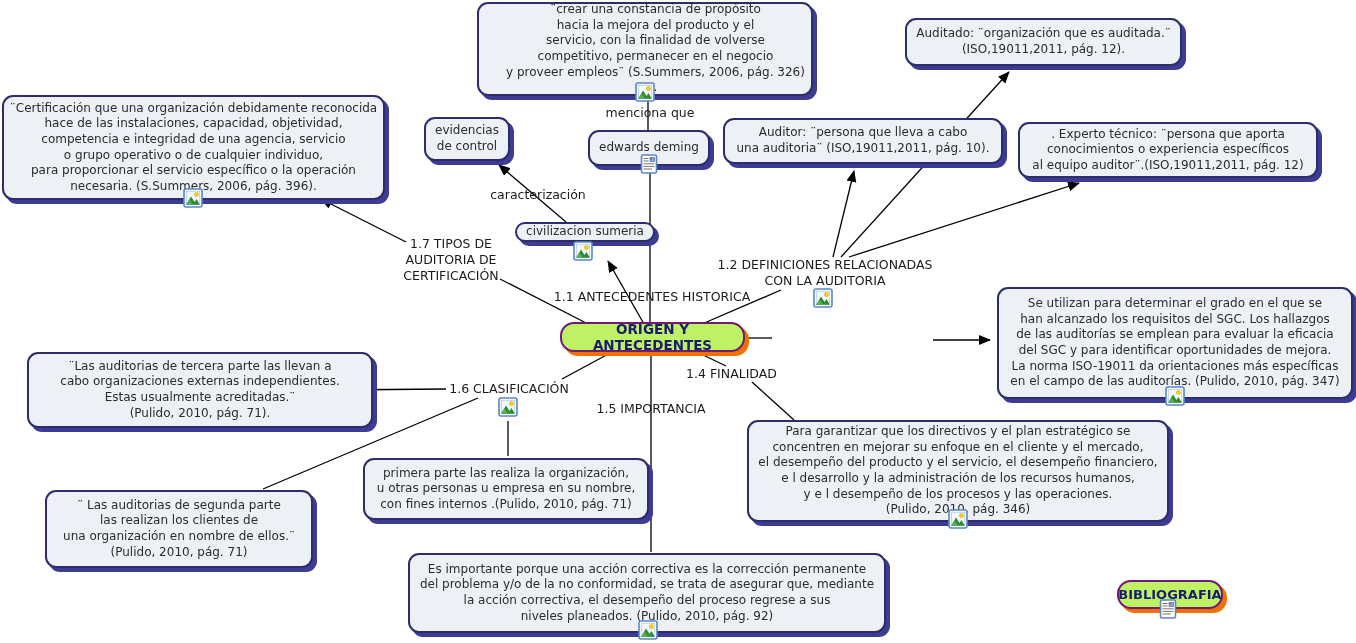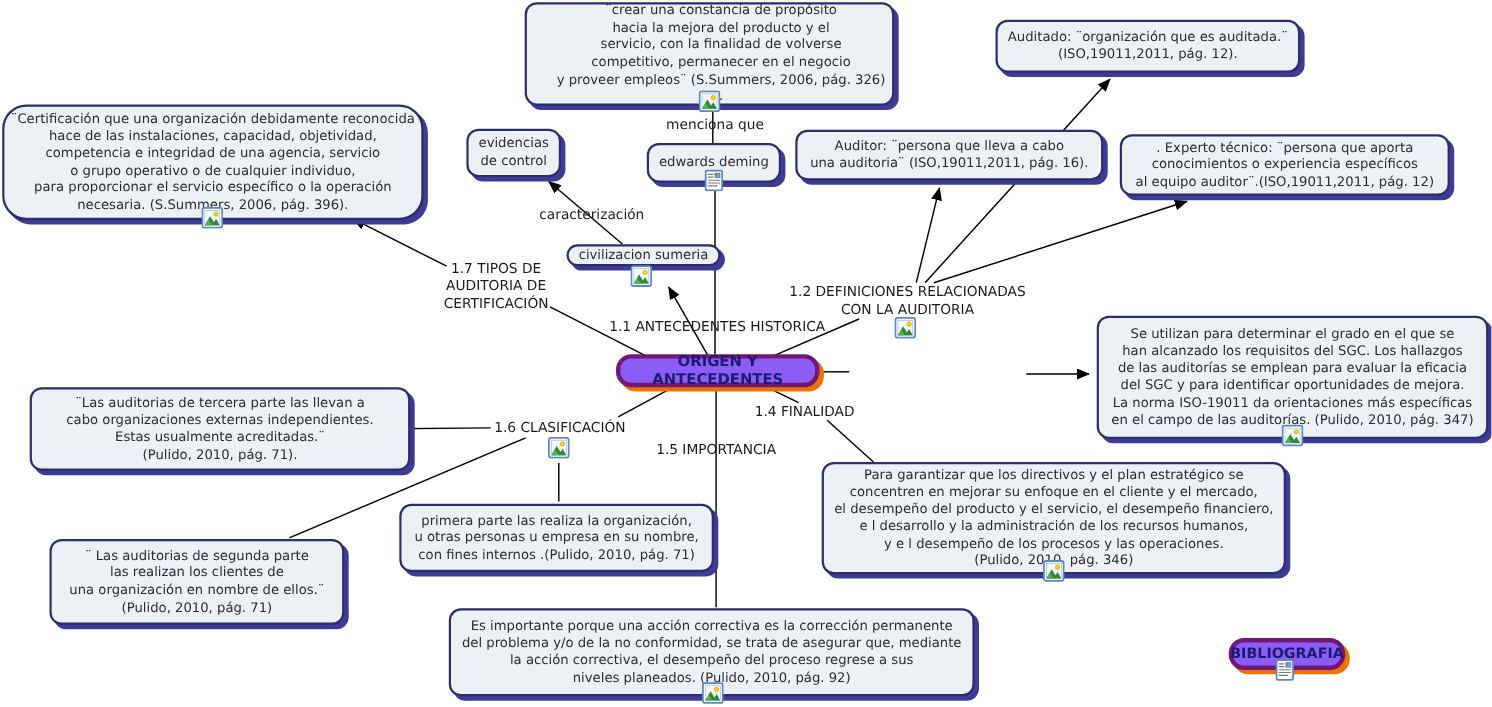--- a/index.html
+++ b/index.html
@@ -12,36 +12,36 @@
   .cbox{
     position:absolute;z-index:2;box-sizing:border-box;
     background:#edf1f6;border:2px solid #2d2d6b;border-radius:11px;
     box-shadow:4px 4px 0 #3c3c96;
     display:flex;align-items:center;justify-content:center;text-align:center;
     font-size:12px;line-height:15.6px;color:#2b2b2b;white-space:pre-line;
     padding:2px 4px;
   }
   #b-constancia{left:477px;top:2px;width:336px;height:94px;padding-left:25px;}
   #b-auditado{left:905px;top:18px;width:277px;height:48px;}
-  #b-certificacion{left:2px;top:95px;width:383px;height:105px;border-radius:22px;}
+  #b-certificacion{left:2px;top:95px;width:383px;height:105px;}
   #b-evidencias{left:424px;top:117px;width:86px;height:44px;}
   #b-deming{left:588px;top:130px;width:122px;height:36px;}
   #b-auditor{left:723px;top:118px;width:280px;height:46px;}
   #b-experto{left:1018px;top:122px;width:300px;height:56px;}
   #b-sumeria{left:515px;top:222px;width:140px;height:20px;}
   #b-sgc{left:997px;top:287px;width:356px;height:112px;}
   #b-tercera{left:27px;top:352px;width:346px;height:76px;}
   #b-segunda{left:45px;top:490px;width:268px;height:78px;}
   #b-primera{left:363px;top:458px;width:286px;height:62px;}
   #b-garantizar{left:747px;top:420px;width:422px;height:102px;}
   #b-importante{left:408px;top:553px;width:478px;height:80px;}
   
   .topic{
     position:absolute;z-index:2;box-sizing:border-box;
-    background:#8b5cf6;border:4px solid #701a75;border-radius:14px;
+    background:#bef264;border:2px solid #701a75;border-radius:14px;
     box-shadow:4px 4px 0 #f07000;
     display:flex;align-items:center;justify-content:center;text-align:center;
     font-size:13.5px;color:#1b1b70;font-weight:bold;
   }
   #n-origen{left:560px;top:322px;width:185px;height:30px;}
   #n-bibliografia{left:1117px;top:580px;width:106px;height:29px;font-size:13px;}
   
   .lbl{
     position:absolute;z-index:3;text-align:center;
     font-size:12.5px;line-height:16px;color:#1a1a1a;white-space:pre-line;
@@ -101,21 +101,21 @@
   <div class="cbox" id="b-certificacion">¨Certificación que una organización debidamente reconocida
 hace de las instalaciones, capacidad, objetividad,
 competencia e integridad de una agencia, servicio
 o grupo operativo o de cualquier individuo,
 para proporcionar el servicio específico o la operación
 necesaria. (S.Summers, 2006, pág. 396).</div>
   <div class="cbox" id="b-deming">edwards deming</div>
   <div class="cbox" id="b-evidencias">evidencias
 de control</div>
   <div class="cbox" id="b-auditor">Auditor: ¨persona que lleva a cabo
-una auditoria¨ (ISO,19011,2011, pág. 16).</div>
+una auditoria¨ (ISO,19011,2011, pág. 10).</div>
   <div class="cbox" id="b-experto">.  Experto técnico: ¨persona que aporta
 conocimientos o experiencia específicos
 al equipo auditor¨.(ISO,19011,2011, pág. 12)</div>
   <div class="cbox" id="b-sumeria">civilizacion sumeria</div>
   <div class="cbox" id="b-sgc">Se utilizan para determinar el grado en el que se
 han alcanzado los requisitos del SGC. Los hallazgos
 de las auditorías se emplean para evaluar la eficacia
 del SGC y para identificar oportunidades de mejora.
 La norma ISO-19011 da orientaciones más específicas
 en el campo de las auditorías. (Pulido, 2010, pág. 347)</div>

